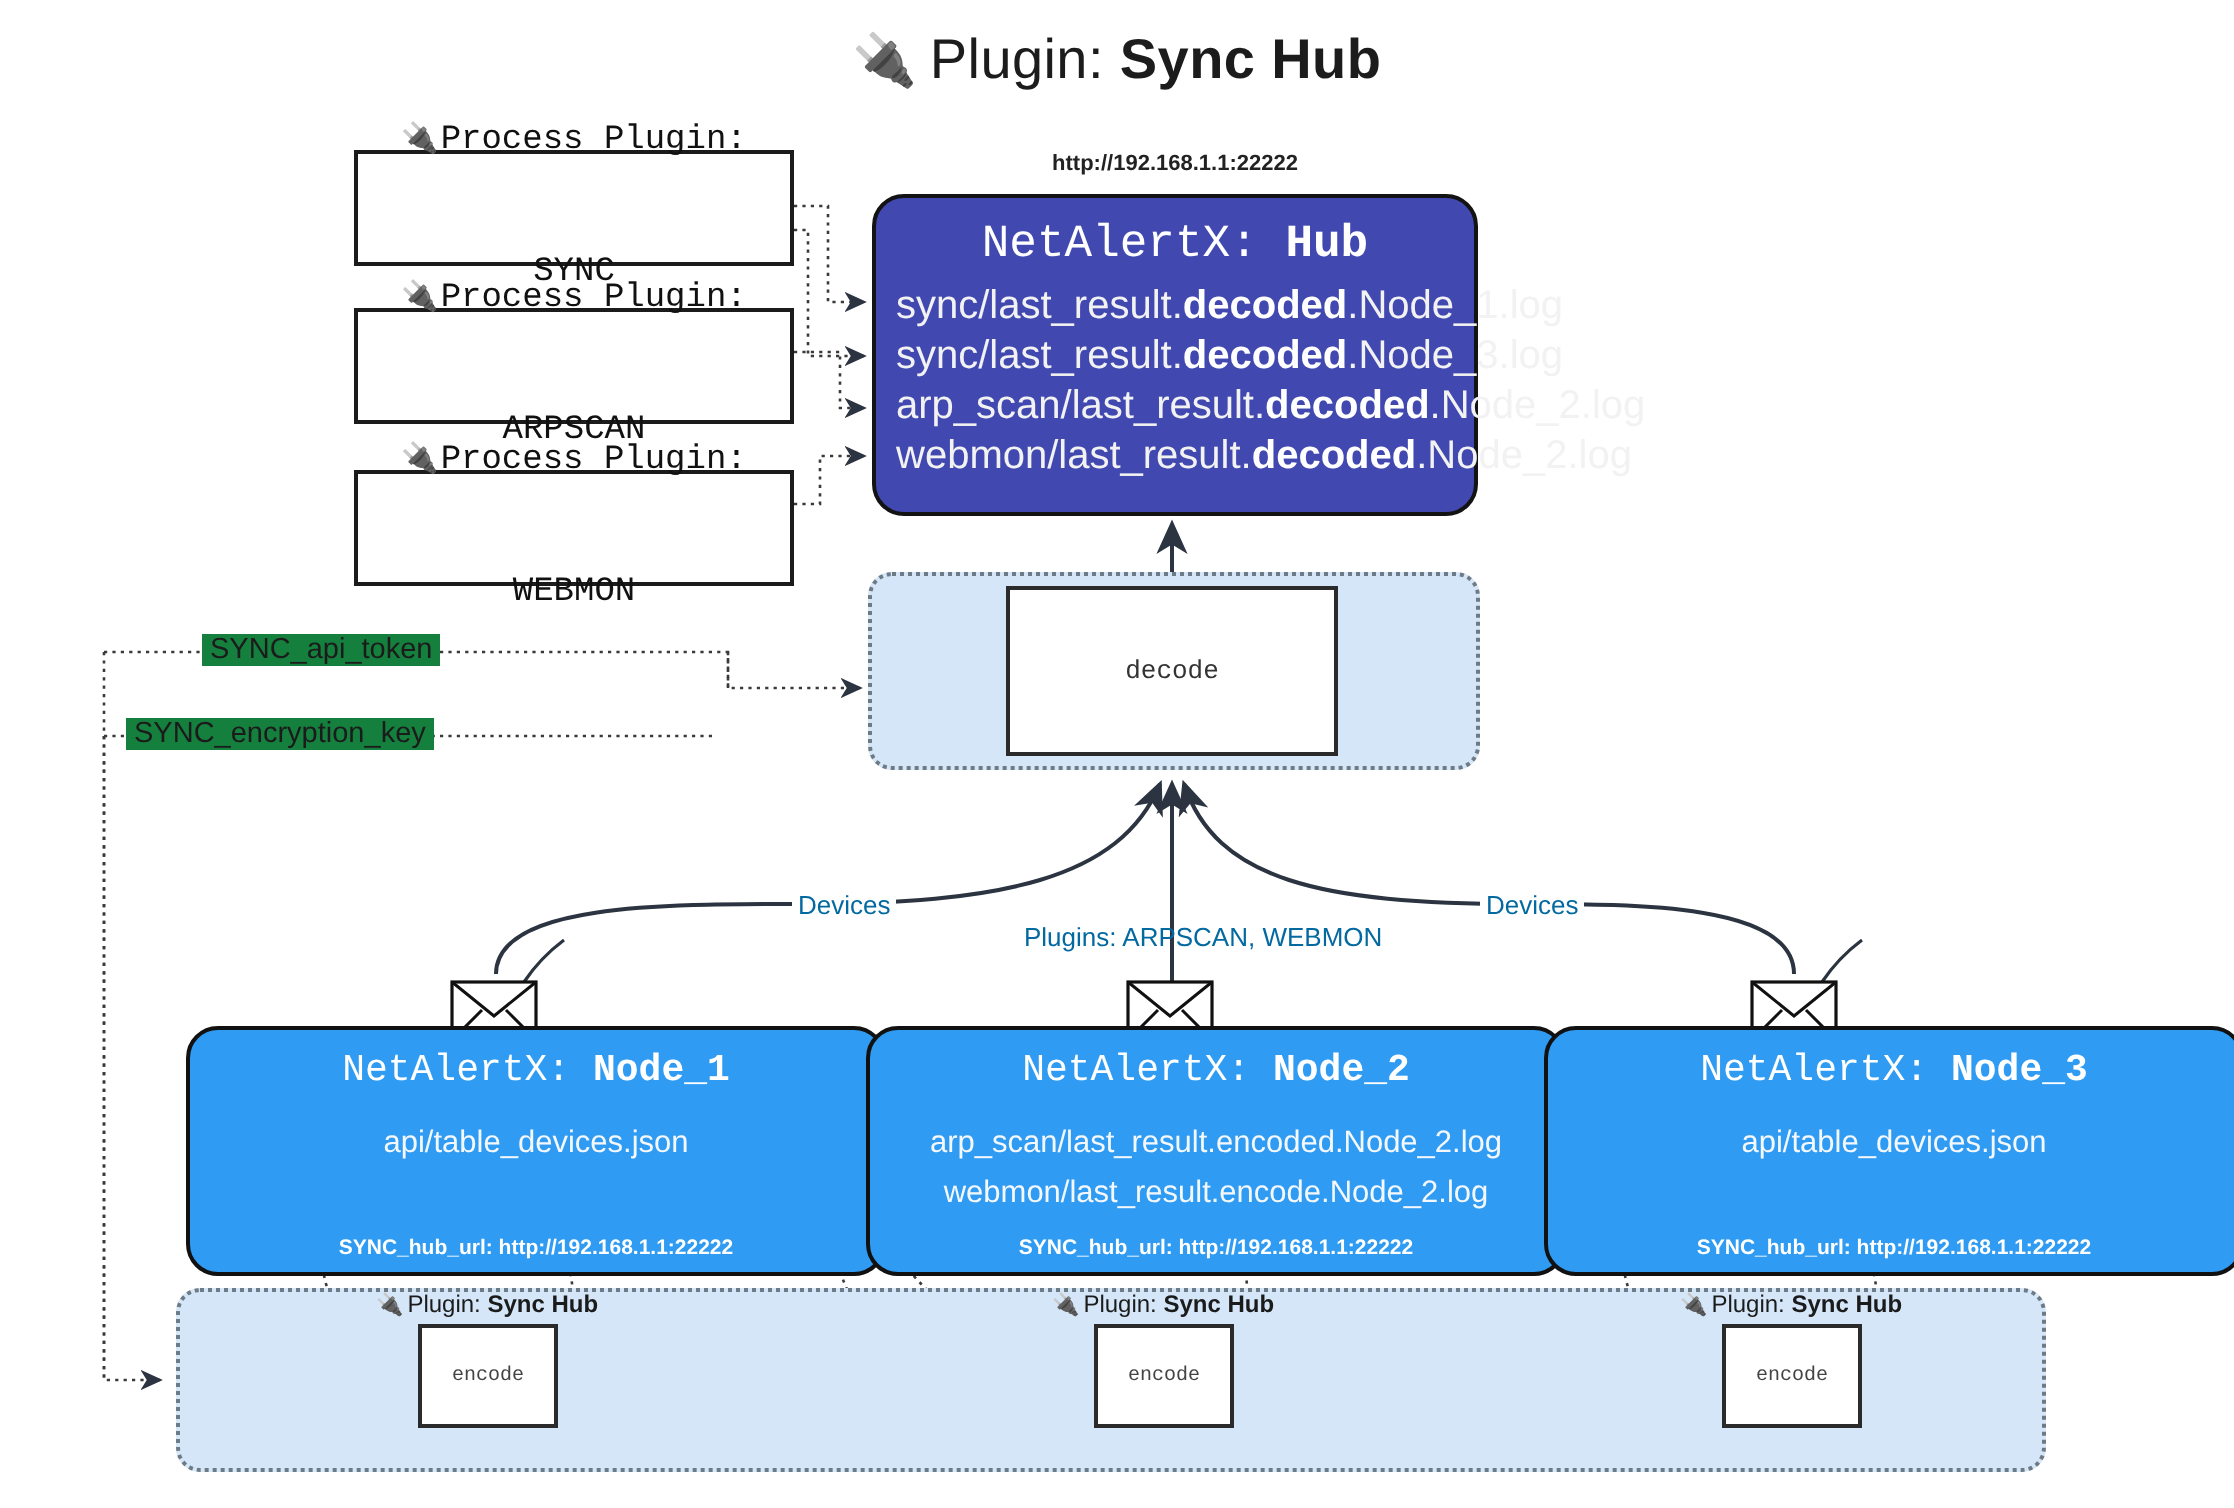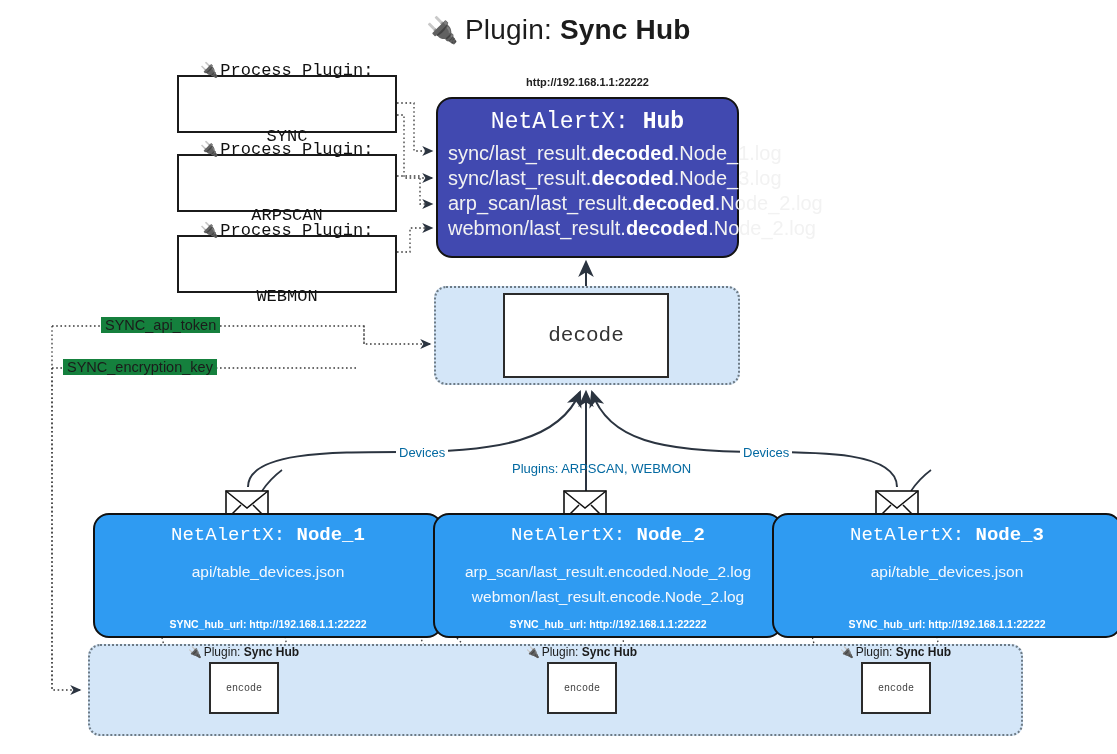--- a/index.html
+++ b/index.html
@@ -38,21 +38,21 @@
   .hub-line b{font-weight:bold;color:#ffffff;}
   .hub-url{position:absolute;left:436px;top:76px;width:303px;text-align:center;
            font-size:11px;font-weight:bold;color:#222;}
 
   
   .decode-wrap{position:absolute;left:434px;top:286px;width:306px;height:99px;
        background:#d4e6f8;border:2px dotted #6d7b86;border-radius:12px;box-sizing:border-box;}
   .decode-box{position:absolute;left:503px;top:293px;width:166px;height:85px;
        background:#ffffff;border:2px solid #2b2b2b;box-sizing:border-box;
        display:flex;align-items:center;justify-content:center;
-       font-family:"Liberation Mono",monospace;font-size:21px;color:#333;}
+       font-family:"Liberation Mono",monospace;font-size:13px;color:#333;}
 
   
   .node{position:absolute;width:350px;height:125px;background:#2f9bf2;
         border:2px solid #111;border-radius:16px;box-sizing:border-box;}
   .node-title{position:absolute;left:0;top:9px;width:100%;text-align:center;
               font-family:"Liberation Mono",monospace;font-size:19px;color:#ffffff;}
   .node-title b{font-weight:bold;}
   .node-lines{position:absolute;left:0;top:44px;width:100%;text-align:center;}
   .node-line{font-size:15.5px;color:#f4f8fd;line-height:25px;white-space:nowrap;}
   .node-foot{position:absolute;left:0;bottom:6px;width:100%;text-align:center;

